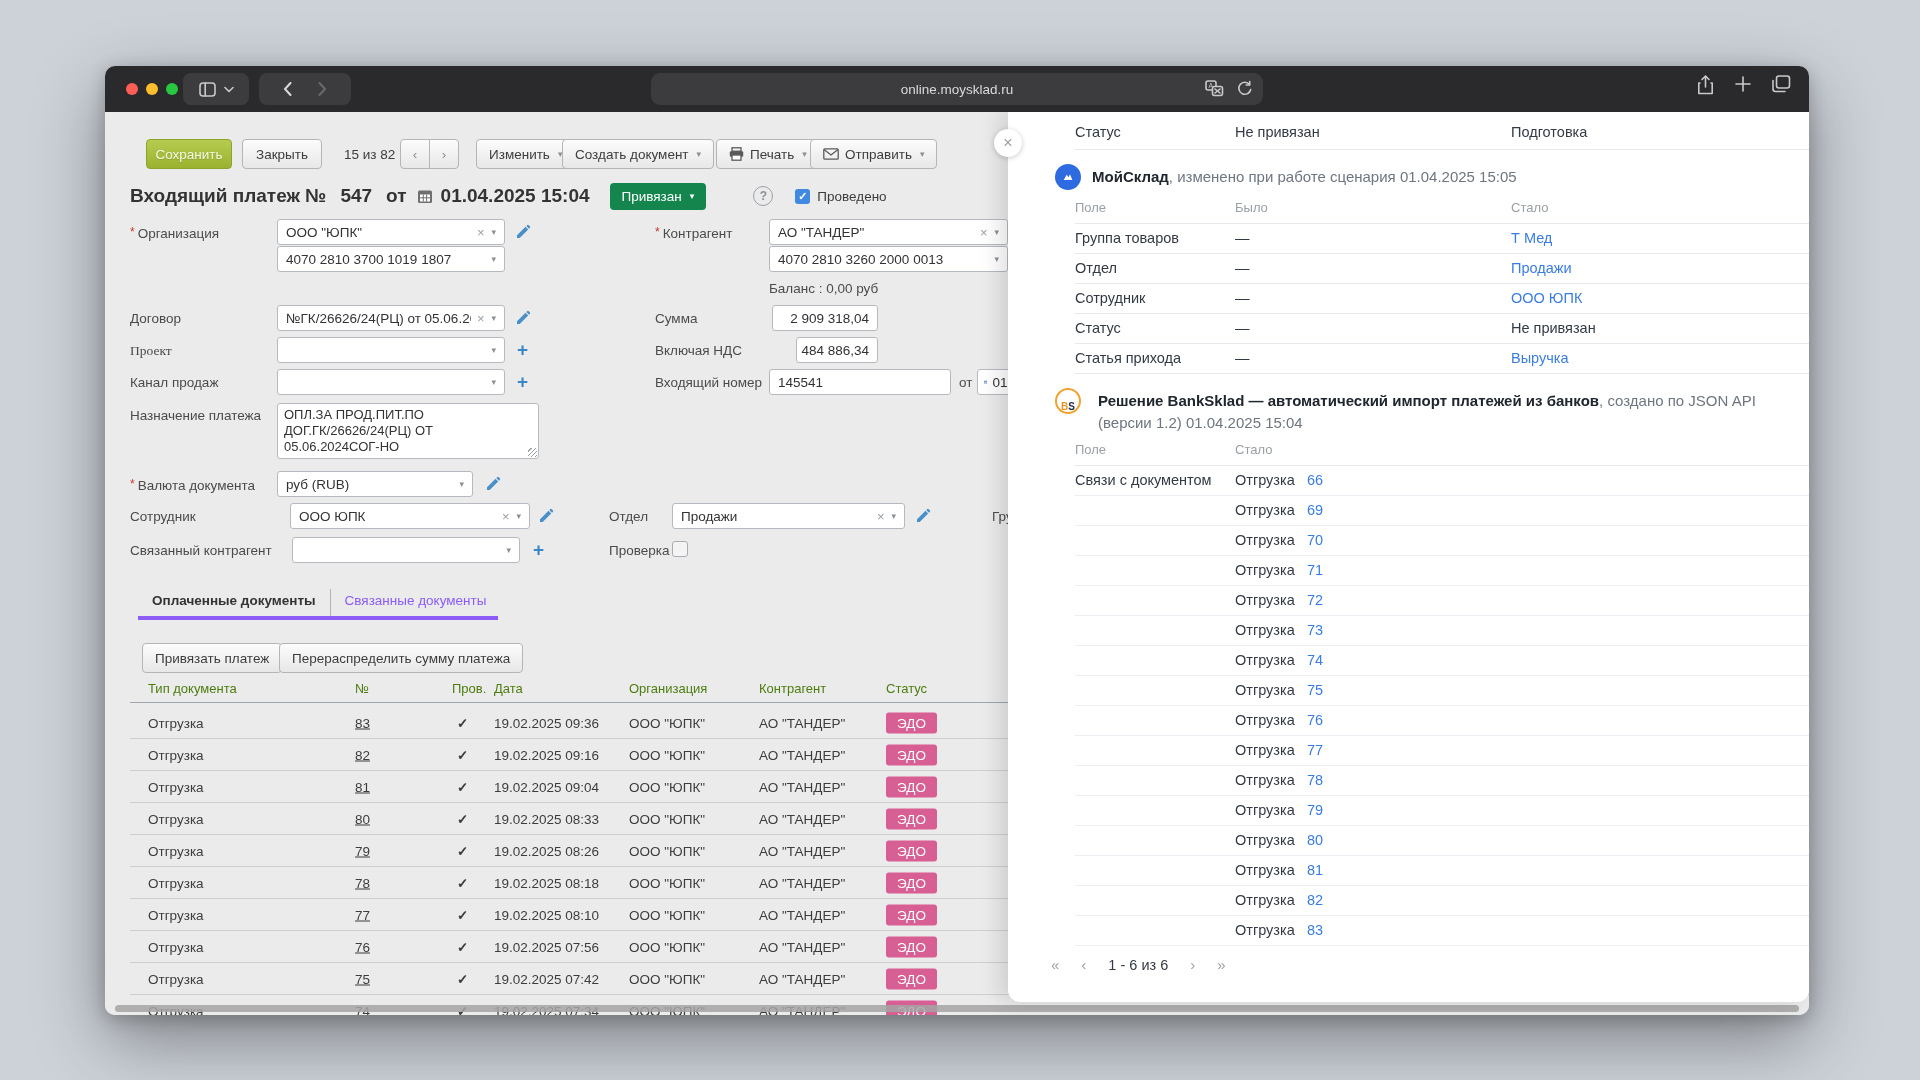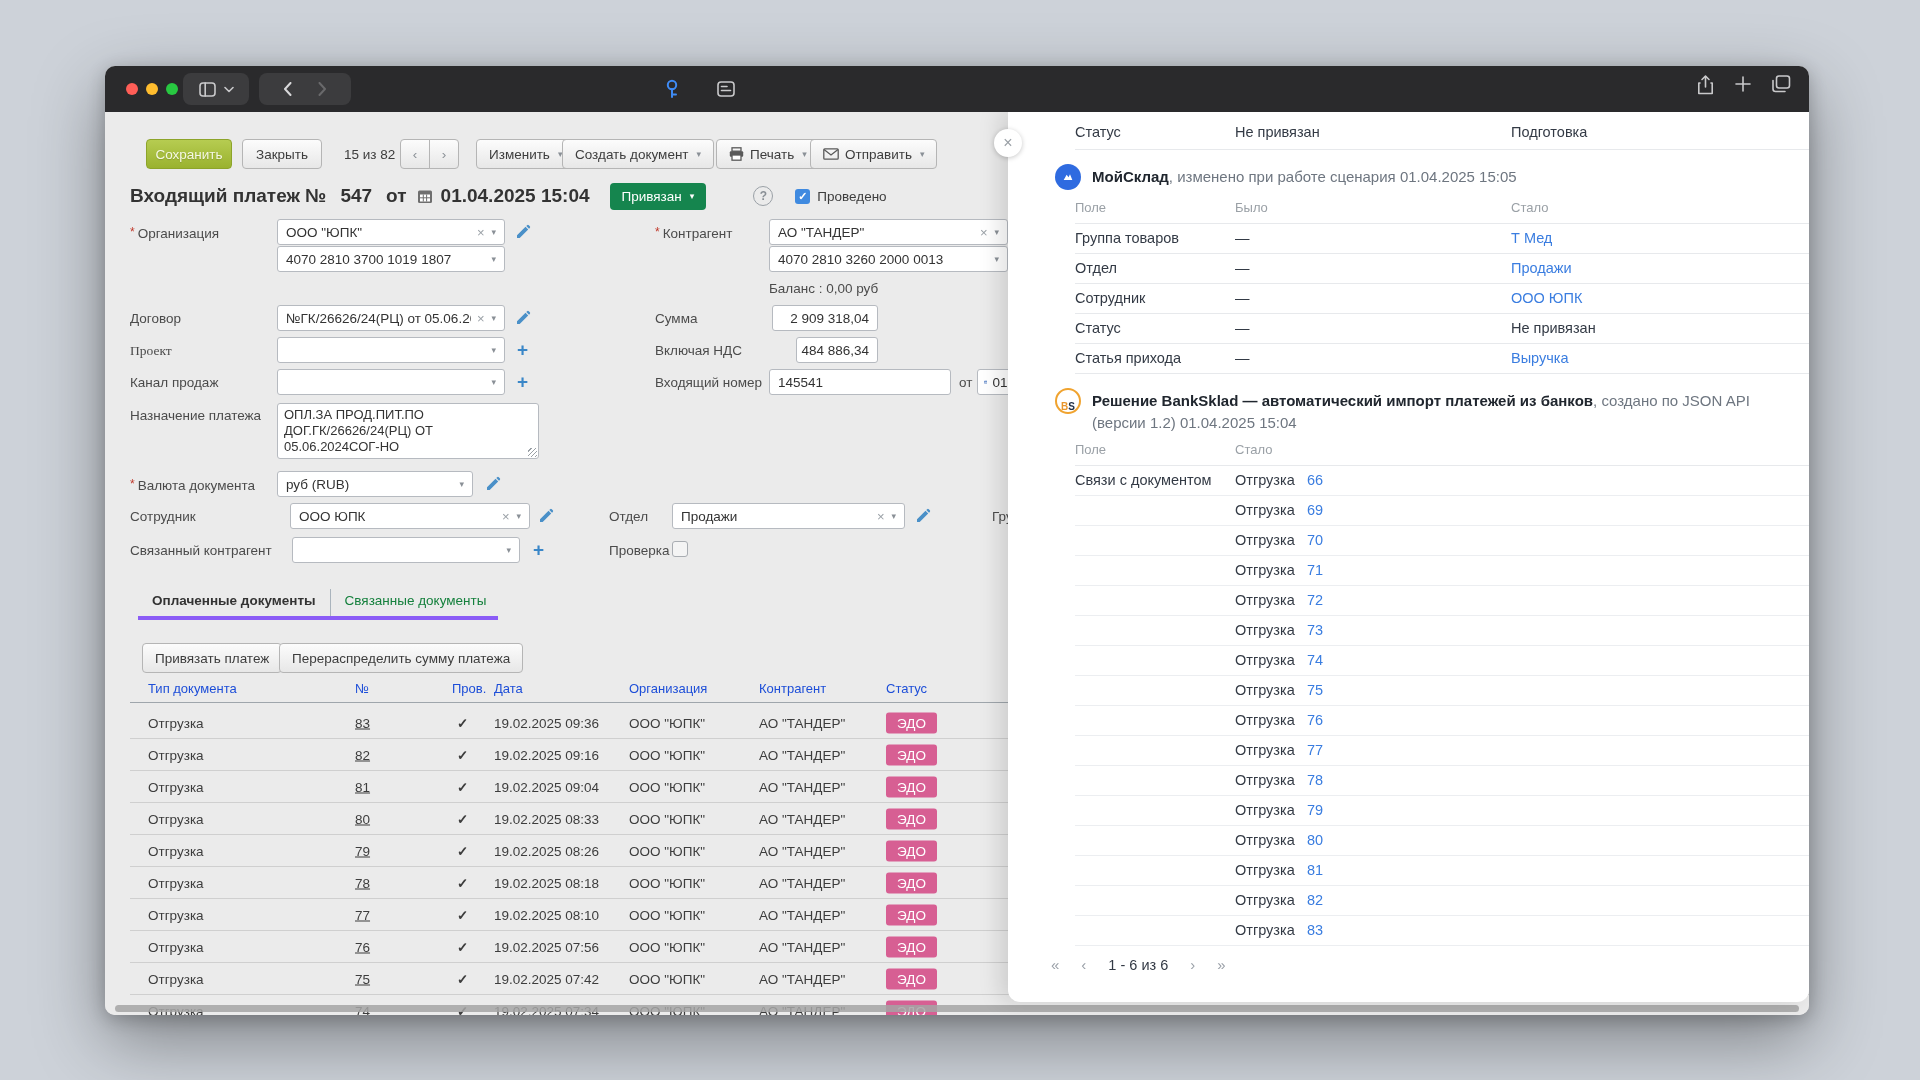--- a/index.html
+++ b/index.html
@@ -42,24 +42,24 @@
   .balance{position:absolute;font-size:13.5px;color:#4b4b4b;}
   .num-inp{justify-content:flex-end;}
   .ta{position:absolute;background:#fff;border:1px solid #b6bac0;border-radius:3px;box-sizing:border-box;font-size:13px;color:#333;
       padding:3px 6px;line-height:16px;overflow:hidden;}
   .ta .rsz{position:absolute;right:1px;bottom:1px;width:9px;height:9px;
       background:repeating-linear-gradient(135deg,transparent,transparent 2px,#9aa0a6 2px,#9aa0a6 3px);}
   
   .tabs{position:absolute;left:33px;top:477px;width:360px;height:27px;border-bottom:4px solid #8b5cf6;display:flex;}
   .tab{font-size:13.5px;padding:4px 14px 6px 14px;white-space:nowrap;}
   .tab.active{font-weight:bold;color:#333;border-right:1px solid #aab4bd;}
-  .tab.inactive{color:#15803d;}
+  .tab.inactive{color:#8b5cf6;}
   
   .thead{position:absolute;left:25px;right:0;top:566px;height:24px;border-bottom:1px solid #9fa6ac;}
-  .thead span{position:absolute;top:3px;font-size:13px;color:#1d4ed8;}
+  .thead span{position:absolute;top:3px;font-size:13px;color:#4d7c0f;}
   .tbody{position:absolute;left:25px;right:0;top:595px;}
   .trow{position:relative;height:31px;border-bottom:1px solid #cfcfcf;}
   .trow span{position:absolute;top:50%;transform:translateY(-50%);font-size:13.5px;color:#3d3d3d;white-space:nowrap;}
   .tlink{color:#2c7cc3;text-decoration:underline;cursor:pointer;}
   .tcheck{color:#61a527;font-weight:bold;font-size:15px;}
   .tbadge{background:#d75f93;color:#fff!important;font-size:12px;border-radius:3px;padding:3px 11px;transform:translateY(-50%);}
   .hscroll{position:absolute;left:10px;right:10px;bottom:3px;height:7px;border-radius:4px;background:#a5a5a5;opacity:.85;}
   
   .panel{position:absolute;left:903px;top:0;width:801px;height:890px;background:#fff;z-index:5;
          border-radius:0 0 12px 12px;box-shadow:-8px 0 22px rgba(0,0,0,.13);}
@@ -113,20 +113,36 @@
     <svg style="position:absolute;left:558px;top:13px;" width="18" height="20" viewBox="0 0 18 20">
       <circle cx="9" cy="6" r="4.2" style="stroke:#3f8bf5;fill:none;stroke-width:2;"></circle>
           <line x1="9" y1="10" x2="9" y2="18" style="stroke:#3f8bf5;stroke-width:2;stroke-linecap:round;"></line>
           <line x1="9" y1="15.5" x2="13" y2="15.5" style="stroke:#3f8bf5;stroke-width:2;stroke-linecap:round;"></line>
     </svg>
     <svg style="position:absolute;left:612px;top:15px;" width="18" height="16" viewBox="0 0 18 16">
       <rect class="tb-ico" x="1" y="1" width="16" height="14" rx="3"></rect>
           <line class="tb-ico" x1="4.5" y1="5.5" x2="10" y2="5.5"></line>
           <line class="tb-ico" x1="4.5" y1="9.5" x2="13.5" y2="9.5"></line>
     </svg>
+    <div class="urlbar">
+      <div class="urltext">online.moysklad.ru</div>
+      <div class="url-right">
+        <svg width="19" height="17" viewBox="0 0 19 17">
+          <rect class="tb-ico" x="1" y="1" width="10" height="9" rx="2"></rect>
+              <text x="3.5" y="8.3" style="fill:#c9c9cb;font-size:7px;font-family:'Liberation Sans',sans-serif;">A</text>
+          <rect class="tb-ico" x="7.5" y="6.5" width="10" height="9" rx="2" style="fill:#3c3c3e;"></rect>
+              <line class="tb-ico" x1="10" y1="9" x2="15" y2="13"></line>
+              <line class="tb-ico" x1="15" y1="9" x2="10" y2="13"></line>
+        </svg>
+        <svg width="17" height="17" viewBox="0 0 17 17">
+          <path class="tb-ico" d="M13.5 4.5 A6 6 0 1 0 14.7 9.5"></path>
+              <polyline class="tb-ico" points="13.7,1.5 13.7,5 10.2,5"></polyline>
+        </svg>
+      </div>
+    </div>
     <div class="tb-right">
       <svg width="17" height="20" viewBox="0 0 17 20">
         <path class="tb-ico" d="M3 8 H1.8 V18.5 H15.2 V8 H14"></path>
             <line class="tb-ico" x1="8.5" y1="1.5" x2="8.5" y2="12"></line>
             <polyline class="tb-ico" points="5,4.5 8.5,1.2 12,4.5"></polyline>
       </svg>
       <svg width="18" height="18" viewBox="0 0 18 18">
         <line class="tb-ico" x1="9" y1="2" x2="9" y2="16"></line>
             <line class="tb-ico" x1="2" y1="9" x2="16" y2="9"></line>
       </svg>
@@ -505,21 +521,21 @@
           <div class="prow psep" style="position:relative;left:0;margin-left:67px;">
             <span class="pcell" style="left:0;">Статья прихода</span>
             <span class="pcell" style="left:160px;">—</span>
             <span class="pcell lnk" style="left:436px;">Выручка</span>
           </div>
         </div>
 
       <div class="avatar" style="top:276px;background:#fff;border:2.5px solid #f0a32f;box-sizing:border-box;display:flex;align-items:flex-end;justify-content:center;">
         <span style="font-size:10px;font-weight:bold;"><span style="color:#e8952c;">B</span><span style="color:#223047;">S</span></span>
       </div>
-      <div class="author" style="top:278px;width:700px;line-height:22px;">
+      <div class="author" style="top:278px;width:700px;line-height:22px;margin-left:6px;">
         <b>Решение BankSklad — автоматический импорт платежей из банков</b><span>, создано по JSON API (версии 1.2) 01.04.2025 15:04</span>
       </div>
       <div class="prow psep" style="top:330px;height:24px;">
         <span class="pcell grey" style="left:0;">Поле</span>
         <span class="pcell grey" style="left:160px;">Стало</span>
       </div>
       <span class="pcell" style="left:67px;top:360px;">Связи с документом</span>
       <div class="ships" style="position:absolute;left:0;top:354px;width:100%;">
 
           <div class="prow">

